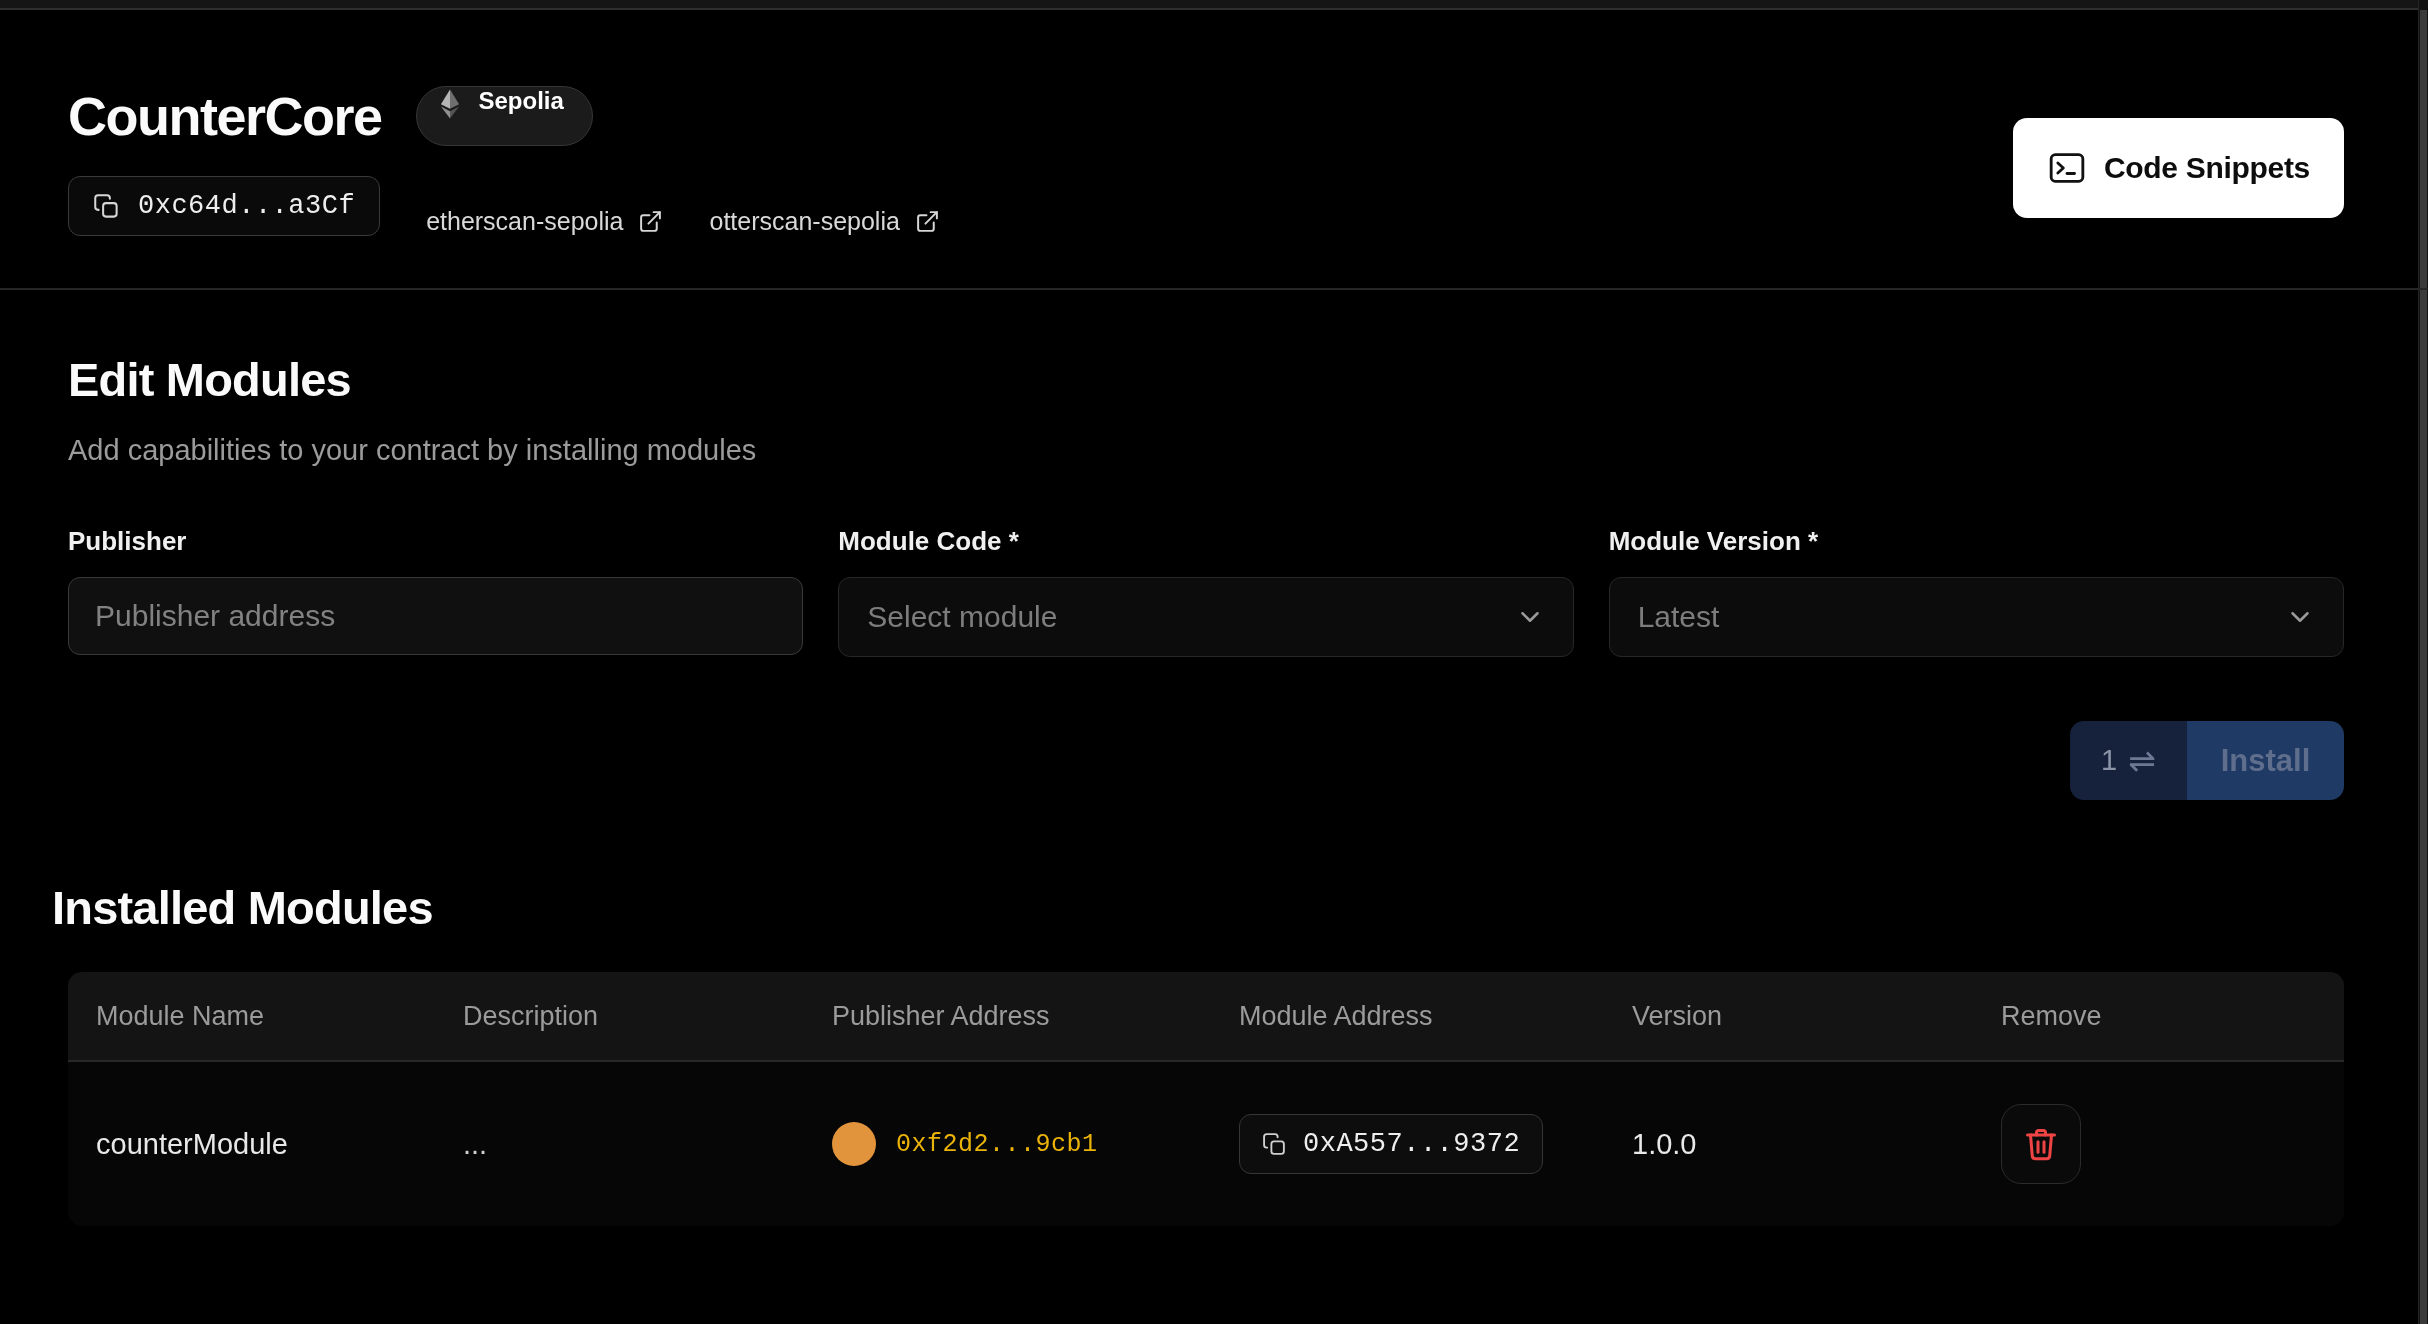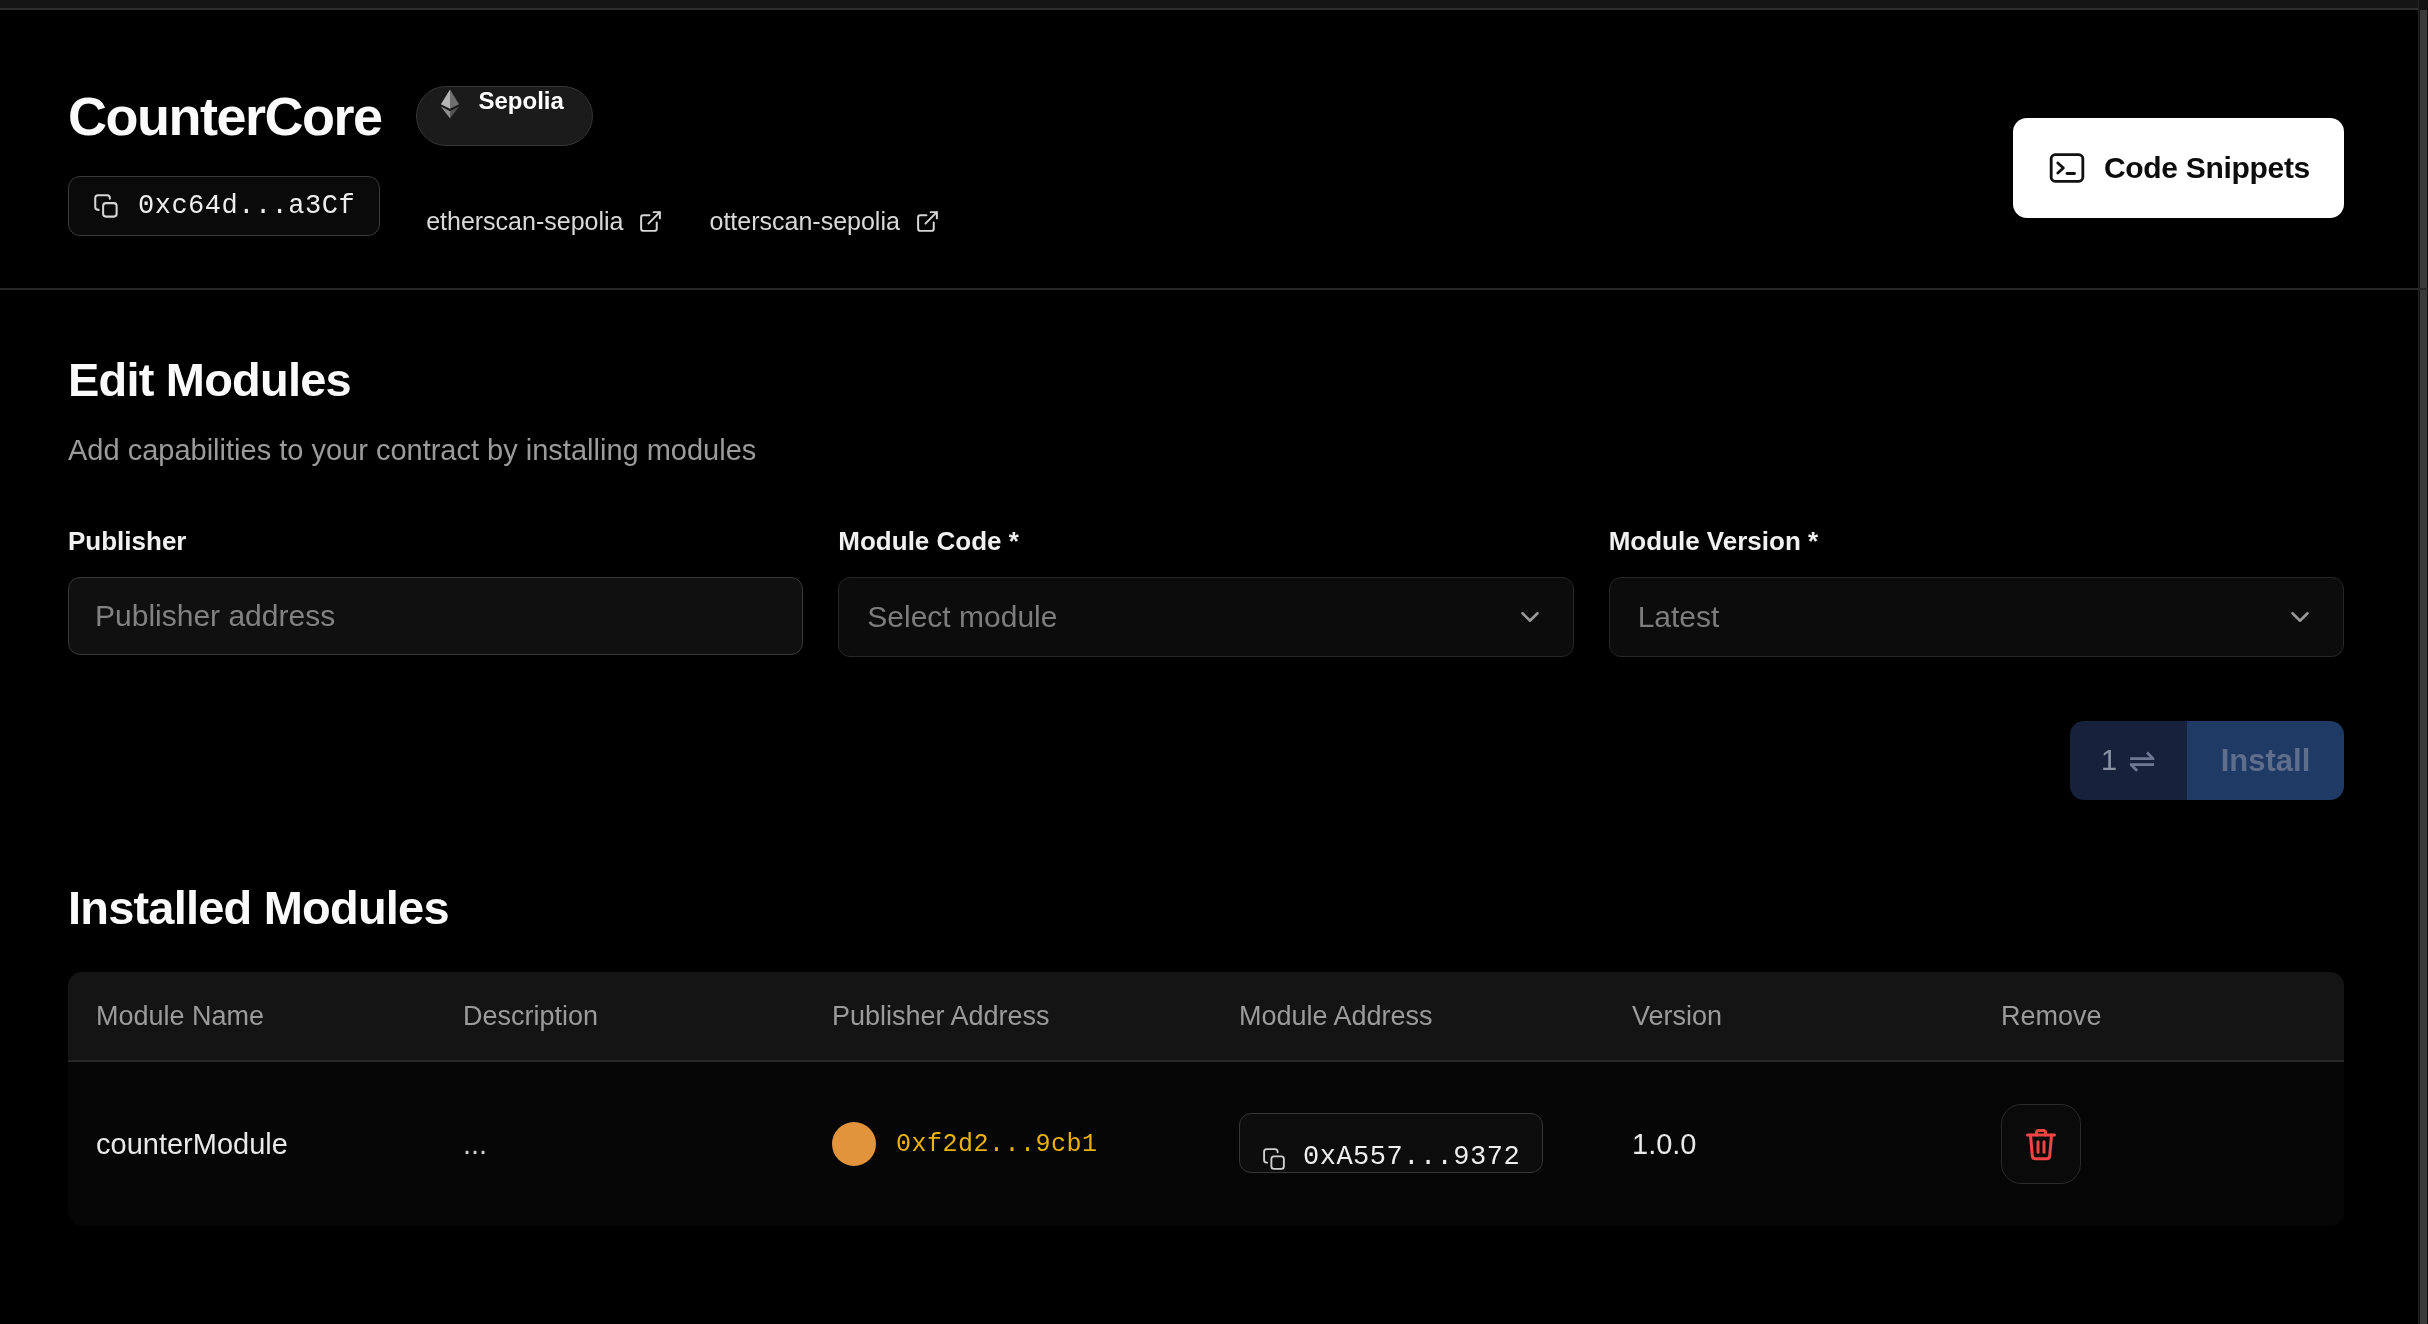--- a/index.html
+++ b/index.html
@@ -47,33 +47,33 @@
 
   
   .install-row{position:absolute;right:84px;top:721px;height:79px;display:flex;border-radius:14px;overflow:hidden;cursor:default;}
   .txn-badge{width:117px;background:#16213B;display:flex;align-items:center;justify-content:center;gap:11px;}
   .txn-count{font-size:29px;font-weight:500;color:#8b94a7;}
   .swap-glyph{font-size:33px;color:#6d7994;line-height:1;}
   .install-btn{width:157px;background:#1F3A64;display:flex;align-items:center;justify-content:center;
                font-size:31px;font-weight:600;color:#5F6E8C;}
 
   
-  .installed-heading{position:absolute;left:68px;top:880px;font-size:47px;font-weight:700;color:#fafafa;letter-spacing:-0.8px;}
+  .installed-heading{position:absolute;left:52px;top:880px;font-size:47px;font-weight:700;color:#fafafa;letter-spacing:-0.8px;}
   .modules-table{position:absolute;left:68px;right:84px;top:972px;border-radius:14px;overflow:hidden;background:#060606;}
   .table-grid{display:grid;grid-template-columns:367px 369px 407px 393px 369px 1fr;align-items:center;}
   .table-header{height:88px;background:#141414;border-bottom:2px solid #282828;}
   .th{font-size:27px;color:#9b9b9b;padding-left:28px;font-weight:400;}
   .table-row{height:164px;}
   .td{padding-left:28px;}
   .cell-module-name{font-size:29px;color:#e8e8e8;}
   .cell-description{font-size:29px;color:#d0d0d0;}
   .publisher-cell{display:flex;align-items:center;gap:20px;}
   .publisher-avatar{width:44px;height:44px;border-radius:50%;background:#E2943C;flex:0 0 auto;}
   .publisher-address{font-size:25px;color:#eab308;letter-spacing:0.5px;}
-  .module-address-chip{display:inline-flex;align-items:flex-end;gap:16px;height:58px;padding:0 22px;
+  .module-address-chip{display:inline-flex;align-items:center;gap:16px;height:58px;padding:0 22px;
                        border:1px solid #363636;border-radius:12px;background:#0d0d0d;cursor:pointer;}
   .module-address-text{font-size:27px;color:#eeeeee;letter-spacing:0.5px;}
   .cell-version{font-size:29px;color:#e8e8e8;}
   .remove-button{width:80px;height:80px;border:1px solid #2b2b2b;border-radius:20px;background:#0a0a0a;
                  display:flex;align-items:center;justify-content:center;cursor:pointer;}
 </style>
 </head>
 <body>
 
 <div class="screen">

